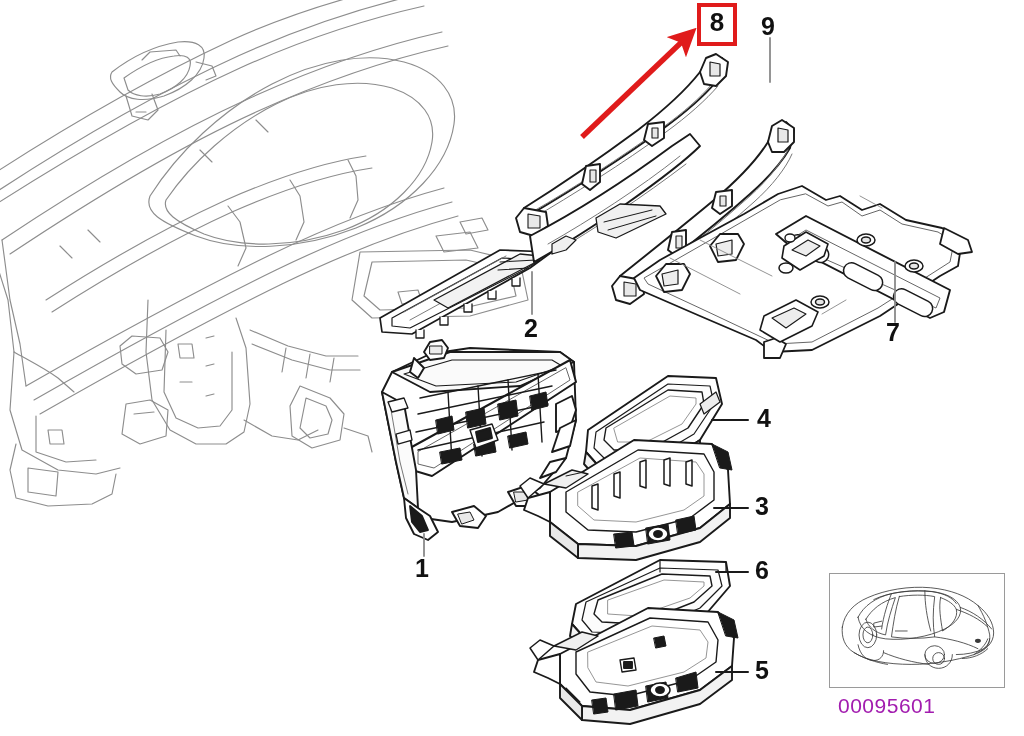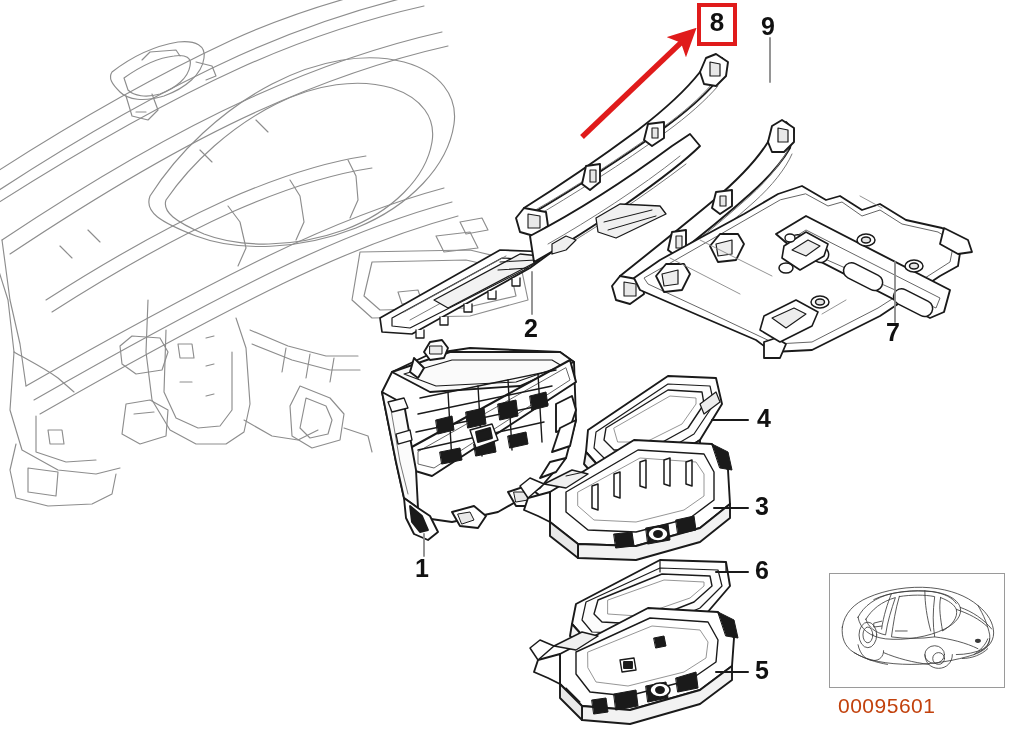--- a/index.html
+++ b/index.html
@@ -45,21 +45,21 @@
     background: #ffffff;
     box-sizing: border-box;
   }
   .thumb-id {
     position: absolute;
     left: 838px;
     top: 694px;
     font-family: "Liberation Sans", sans-serif;
     font-size: 21px;
     letter-spacing: 0.5px;
-    color: #c2410c;
+    color: #a21caf;
   }
   .hl-box {
     position: absolute;
     left: 697px;
     top: 3px;
     width: 40px;
     height: 43px;
     border: 4px solid #e01b1b;
     box-sizing: border-box;
     background: transparent;

